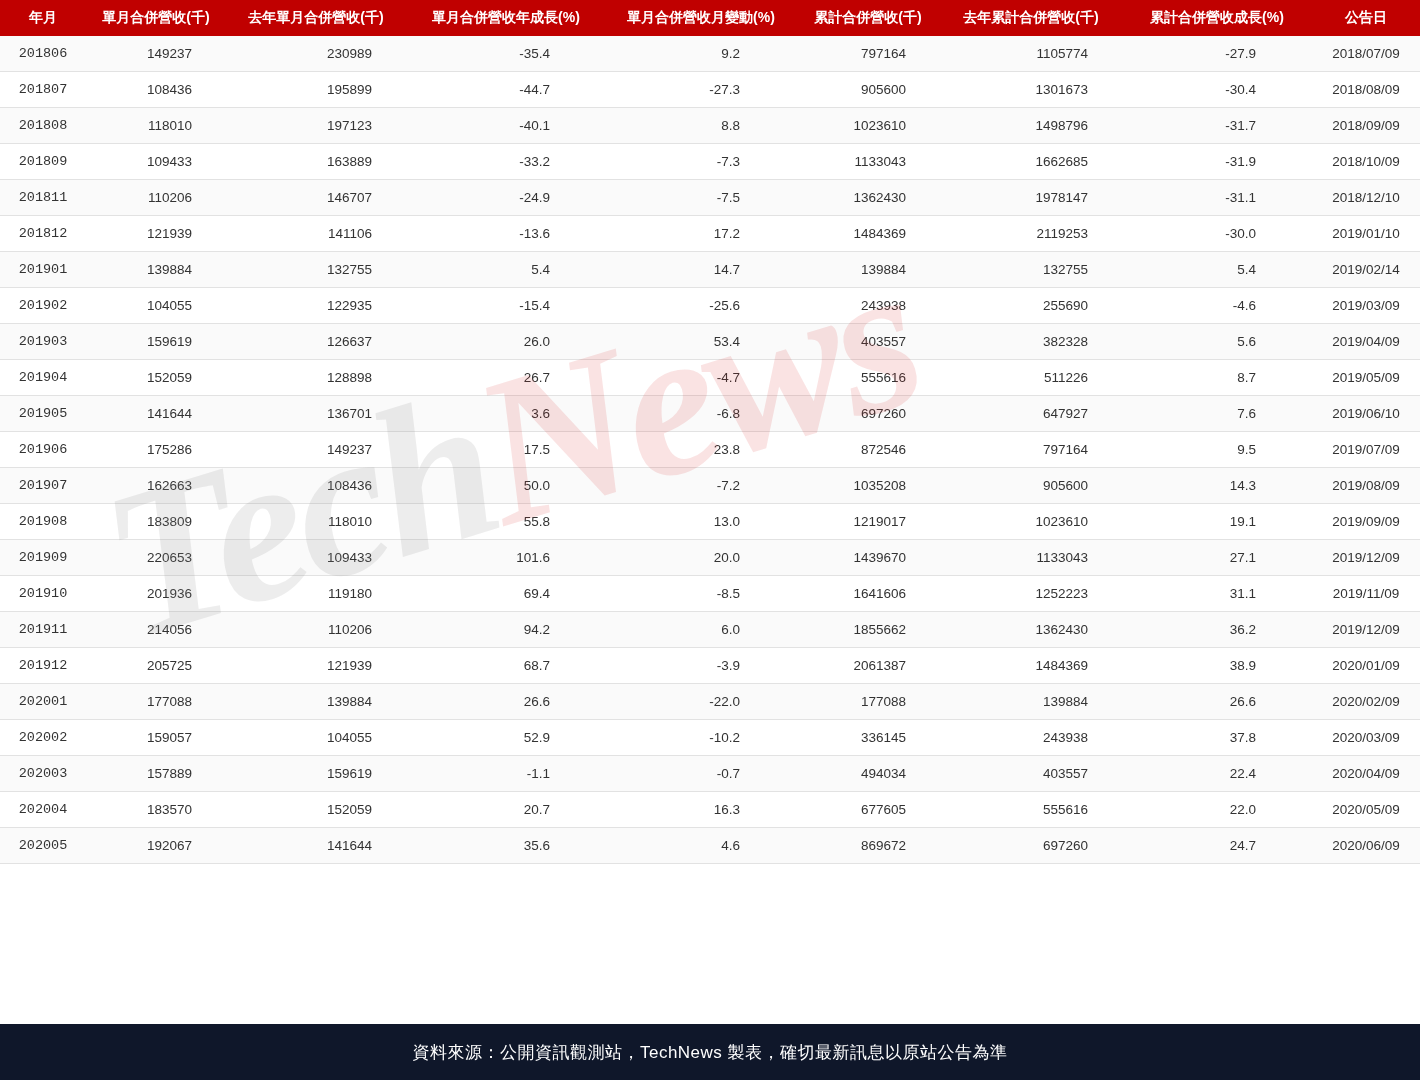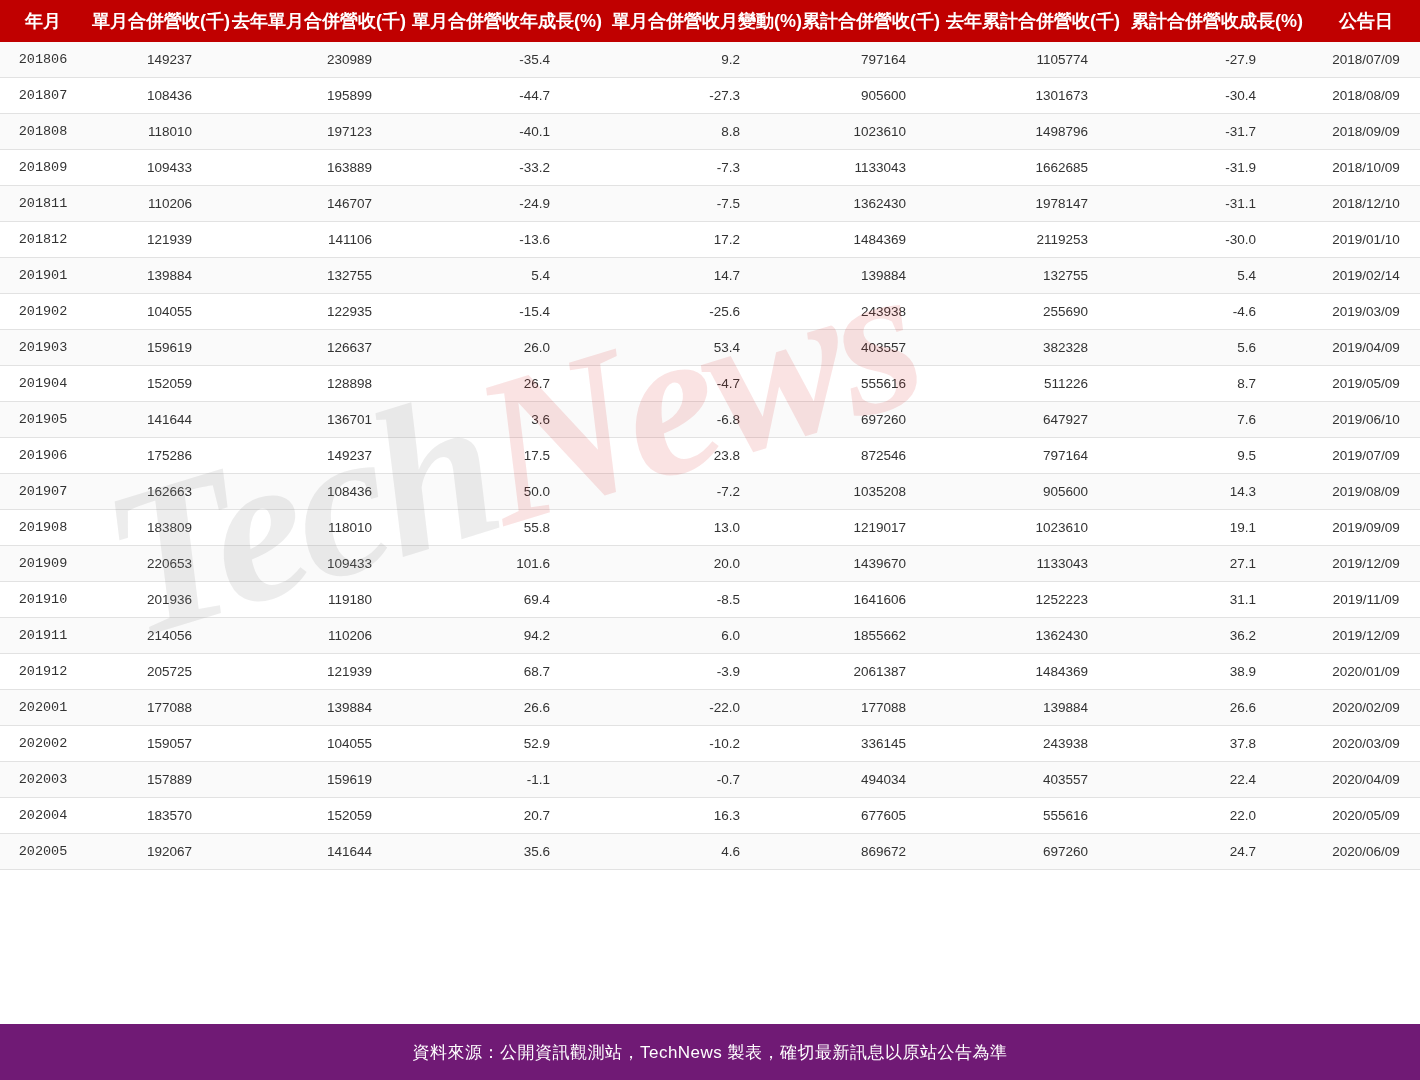--- a/index.html
+++ b/index.html
@@ -49,21 +49,21 @@
   table {
     border-collapse: collapse;
     width: 1420px;
     table-layout: fixed;
     position: relative;
     z-index: 1;
   }
   thead th {
     background: #c00000;
     color: #ffffff;
-    font-size: 18px;
+    font-size: 14px;
     font-weight: bold;
     padding: 9px 6px;
     text-align: center;
     border: none;
     white-space: nowrap;
   }
   tbody td {
     font-size: 13.5px;
     color: #333333;
     padding: 10px 12px;
@@ -87,21 +87,21 @@
   col.w-lacc  { width: 182px; }
   col.w-accg  { width: 190px; }
   col.w-date  { width: 108px; }
 
   #footer {
     position: absolute;
     left: 0;
     bottom: 0;
     width: 1420px;
     height: 56px;
-    background: #701a75;
+    background: #0f172a;
     color: #ffffff;
     display: flex;
     align-items: center;
     justify-content: center;
     font-size: 17px;
     letter-spacing: 0.5px;
     z-index: 10;
   }
 </style>
 </head>

